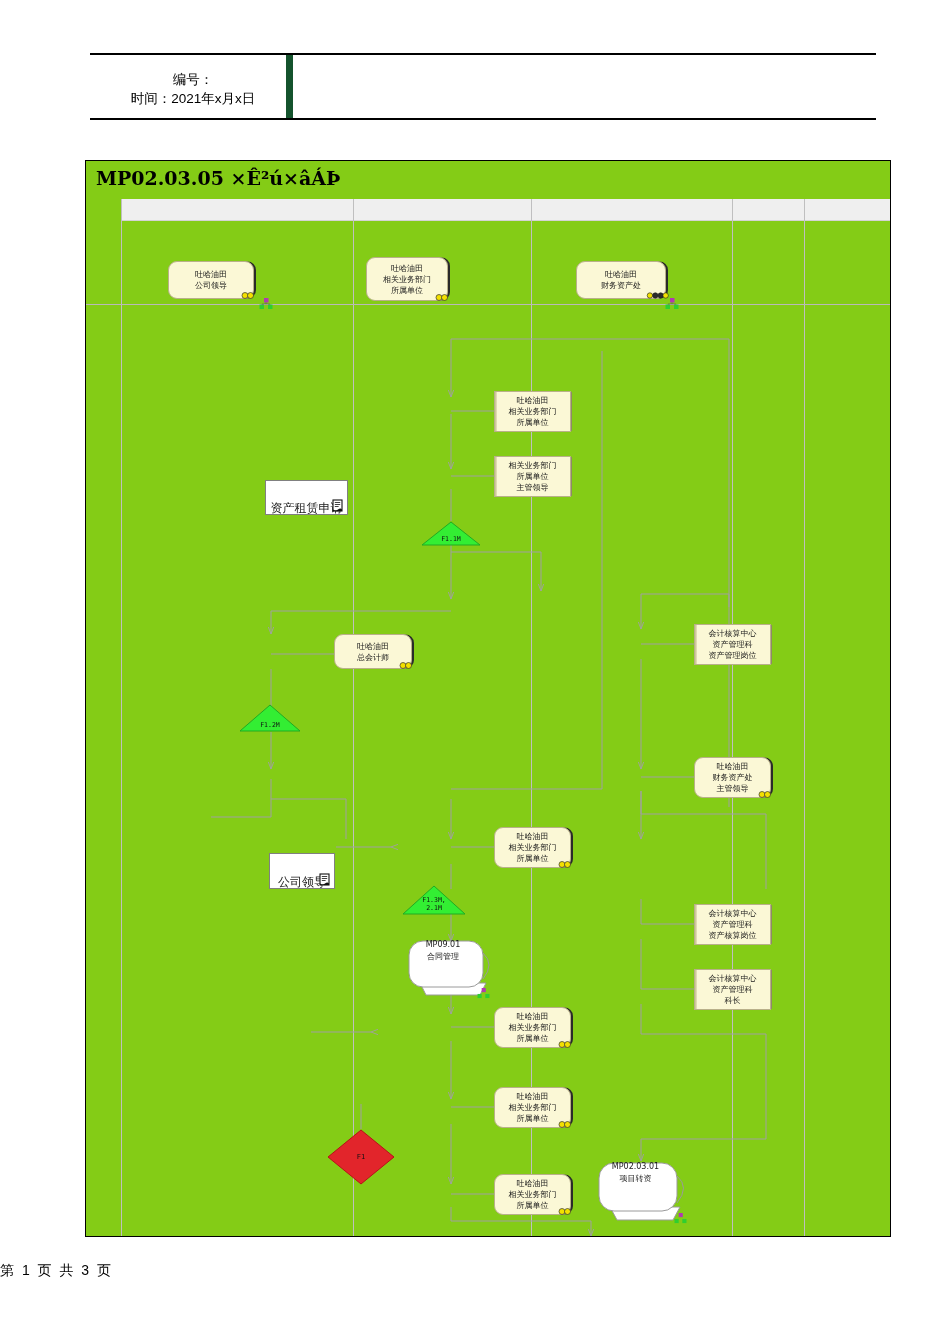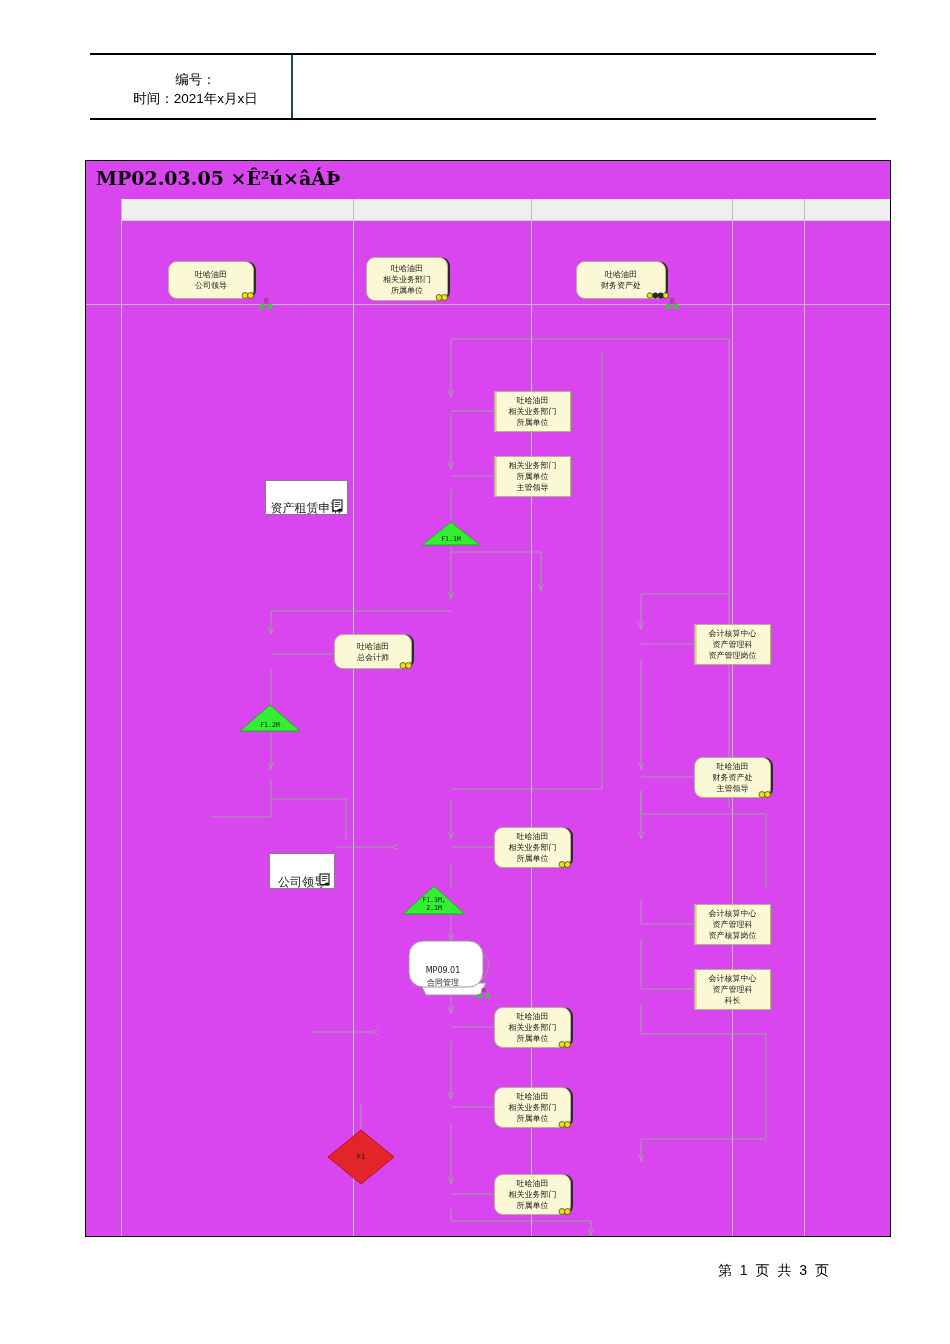--- a/index.html
+++ b/index.html
@@ -11,34 +11,34 @@
     overflow:hidden;
   }
 
   
   #doc-header{
     position:absolute;left:90px;top:53px;width:786px;height:67px;
     border-top:2px solid #000;border-bottom:2px solid #000;
     display:flex;box-sizing:border-box;
   }
   #doc-header .cell{box-sizing:border-box;display:flex;align-items:center;}
-  #doc-header .cell.sep{border-right:2px solid #14532d;text-align:right;}
+  #doc-header .cell.sep{border-right:7px solid #14532d;text-align:right;}
   .hdr-left{width:203px;padding:4px 0 0 10px;flex-direction:column;
             align-items:flex-start;justify-content:center;}
   .hdr-left div{font-size:13.5px;line-height:19px;color:#000;white-space:nowrap;}
   .hdr-mid{flex:1;justify-content:center;}
   .hdr-mid span{color:#e8141a;font-size:21px;font-weight:bold;
                 font-family:"DejaVu Serif","Liberation Serif",serif;letter-spacing:.5px;}
   .hdr-right{width:198px;padding-left:12px;}
   .hdr-right span{font-size:13.5px;color:#000;white-space:nowrap;}
 
   
   #diagram-frame{
     position:absolute;left:85px;top:160px;width:806px;height:1077px;
-    border:1.6px solid #000;background:#d946ef;box-sizing:border-box;
+    border:1.6px solid #000;background:#84cc16;box-sizing:border-box;
   }
   #diagram-title{
     position:absolute;left:10px;top:6px;
     font-family:"DejaVu Serif","Liberation Serif",serif;
     font-size:19px;font-weight:bold;color:#000;white-space:nowrap;
   }
 
   
   #lane-area{
     position:absolute;left:35px;top:38px;width:769px;height:1037px;
@@ -105,36 +105,36 @@
 
   
   .diamond{display:flex;align-items:center;justify-content:center;}
   .diamond svg{position:absolute;left:0;top:0;}
   .diamond .dlabel{
     position:relative;z-index:2;font-size:7px;color:#111;
     font-family:"DejaVu Sans Mono","Liberation Mono",monospace;
   }
 
   
-  .subproc{display:flex;align-items:flex-end;justify-content:center;}
+  .subproc{display:flex;align-items:flex-start;justify-content:center;}
   .subproc svg{position:absolute;left:0;top:0;}
   .subproc .ptxt{
     position:relative;z-index:2;text-align:center;
     font-size:8px;line-height:12px;color:#1a1a1a;
     font-family:"DejaVu Sans","Liberation Sans",sans-serif;
     white-space:pre-line;padding-bottom:12px;
   }
 
   
   #connectors{position:absolute;left:0;top:0;width:769px;height:1037px;
               pointer-events:none;}
 
   
   #page-footer{
-    position:absolute;left:0;top:1262px;width:950px;text-align:right;
+    position:absolute;left:0;top:1262px;width:950px;
     padding-right:119px;box-sizing:border-box;
     font-size:14px;color:#000;letter-spacing:2px;
   }
 </style>
 </head>
 <body>
 
 <div id="doc-header">
   <div class="cell sep hdr-left">
     <div>编号：</div>
@@ -413,19 +413,33 @@
 资产管理科
 资产核算岗位</span>
     </div>
 
     <div class="node unitbox" style="left:573px;top:770px;width:77px;height:41px;">
       <span style="white-space:pre-line;">会计核算中心
 资产管理科
 科长</span>
     </div>
 
+    <div class="node subproc" style="left:473px;top:962px;width:98px;height:66px;">
+      <svg viewBox="0 0 98 66" style="width:98px;height:66px;">
+        <path d="M16,46 L86,46 L79,59 L23,59 Z" fill="#fff" stroke="#9a9a9a" stroke-width="1"></path>
+        <rect x="5" y="2" width="78" height="48" rx="15" ry="15" fill="#fff" stroke="#9a9a9a" stroke-width="1"></rect>
+        <path d="M83,15 q13,11 0,27" fill="none" stroke="#9a9a9a" stroke-width="1"></path>
+      </svg>
+      <span class="ptxt" style="margin-left:-15px;">MP02.03.01
+项目转资</span>
+      <svg style="position:absolute;left:80px;top:52px;width:13px;height:11px;" viewBox="0 0 14 12">
+        <rect x="5" y="0" width="4.5" height="4.5" fill="#b03bb0"></rect>
+        <rect x="0.5" y="6.5" width="4.5" height="4.5" fill="#2fcf2f"></rect>
+        <rect x="9" y="6.5" width="4.5" height="4.5" fill="#2fcf2f"></rect>
+      </svg>
+    </div>
 
   </div>
 </div>
 
 <div id="page-footer">
   <span>第 1 页 共 3 页</span>
 </div>
 
 </body></html>

